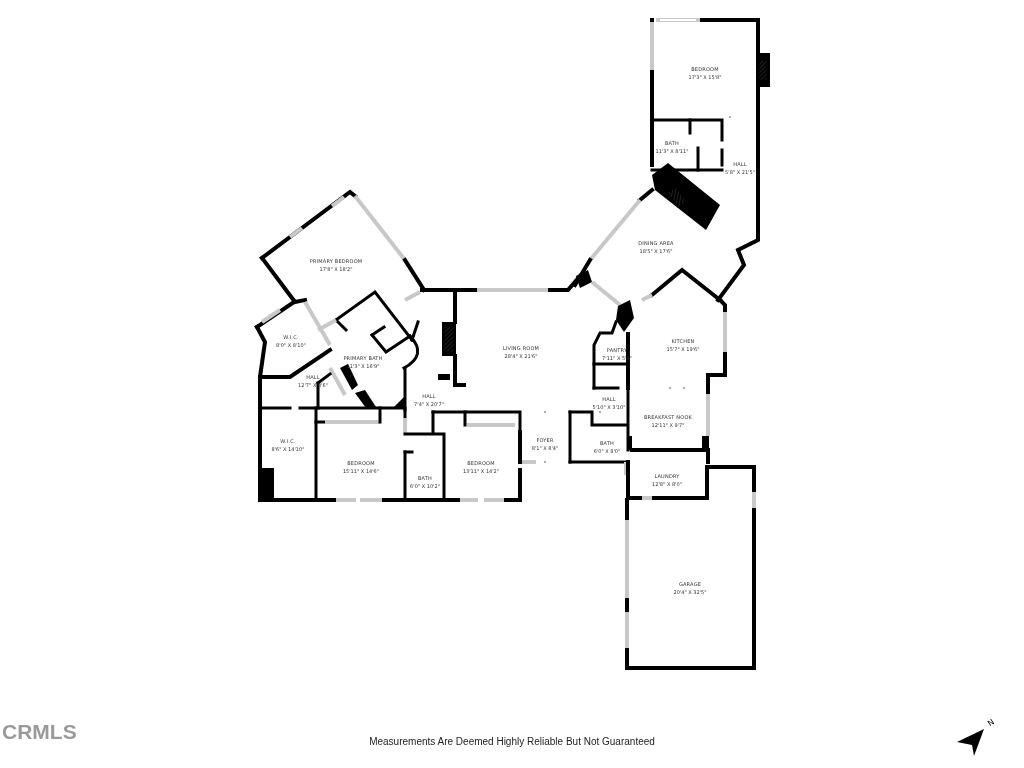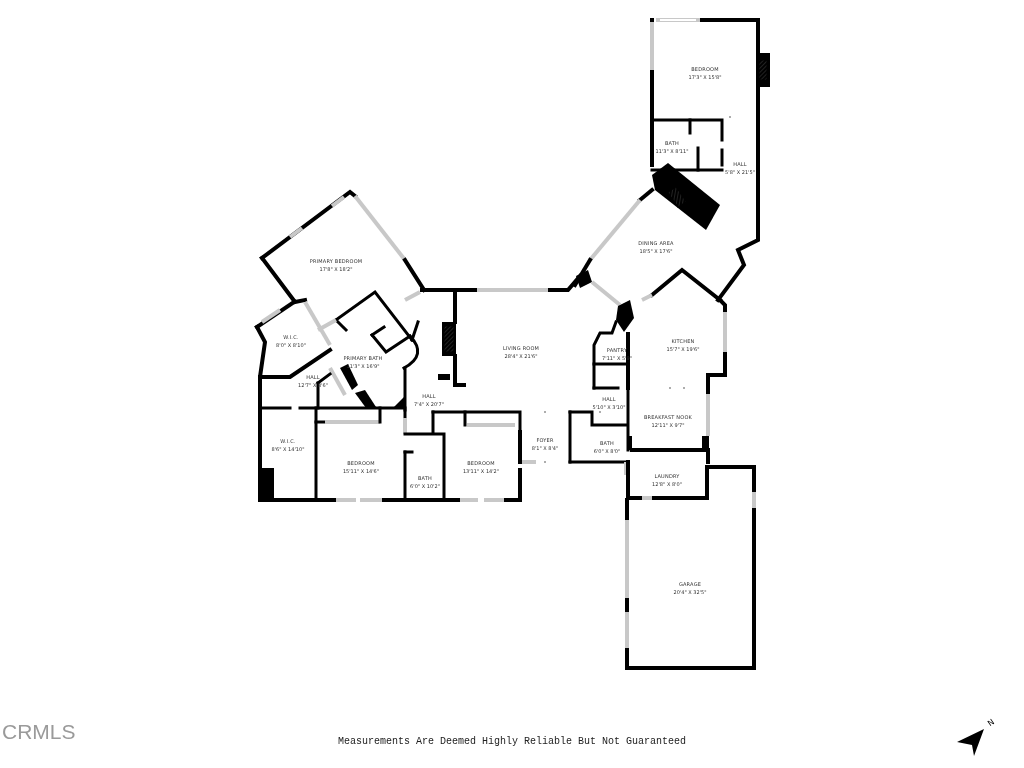--- a/index.html
+++ b/index.html
@@ -10,23 +10,23 @@
   .wall-thin { stroke: #000; stroke-width: 3; fill: none; stroke-linecap: square; }
   .window { stroke: #c8c8c8; stroke-width: 4; fill: none; }
   .window-inner { stroke: #ffffff; stroke-width: 2; fill: none; }
   .solid { fill: #000; }
   .hatch { fill: url(#hatch); stroke: #000; stroke-width: 1; }
   .room-label { position: absolute; transform: translateX(-50%); text-align: center;
                 font-family: "DejaVu Sans", sans-serif; color: #333; line-height: 8px; white-space: nowrap; }
   .room-name { font-size: 5px; letter-spacing: 0.2px; display: block; }
   .room-dim { font-size: 5px; display: block; }
   .disclaimer { position: absolute; left: 0; width: 1024px; top: 736px; text-align: center;
-                font-family: Liberation Mono, monospace; font-size: 10px; color: #222; }
+                font-family: Liberation Sans, sans-serif; font-size: 10px; color: #222; }
   .logo { position: absolute; left: 2px; top: 720px; font-family: "Liberation Sans", sans-serif;
-          font-size: 21px; color: #9a9a9a; letter-spacing: 0px; font-weight: 400; }
+          font-size: 21px; color: #9a9a9a; letter-spacing: 0px; font-weight: 700; }
   .north { position: absolute; left: 954px; top: 714px; width: 50px; height: 44px; }
 </style>
 </head>
 <body>
 
 <svg id="plan" viewBox="0 0 1024 768" xmlns="http://www.w3.org/2000/svg">
   <defs>
     <pattern id="hatch" width="3" height="3" patternUnits="userSpaceOnUse" patternTransform="rotate(45)">
       <line x1="0" y1="0" x2="0" y2="3" stroke="#555" stroke-width="0.8"></line>
     </pattern>

